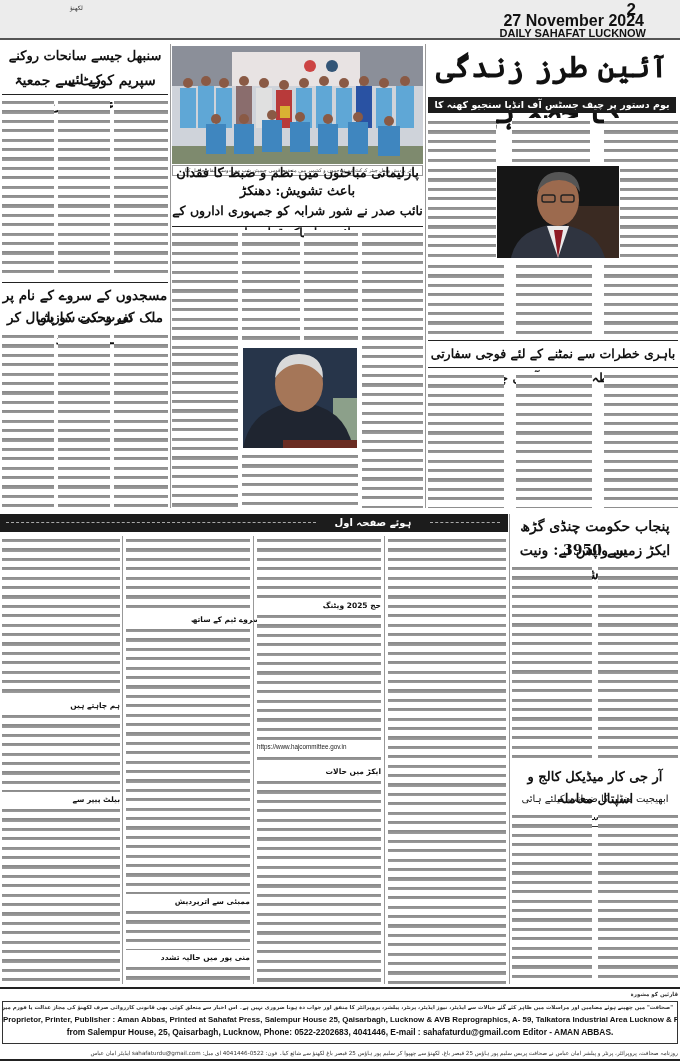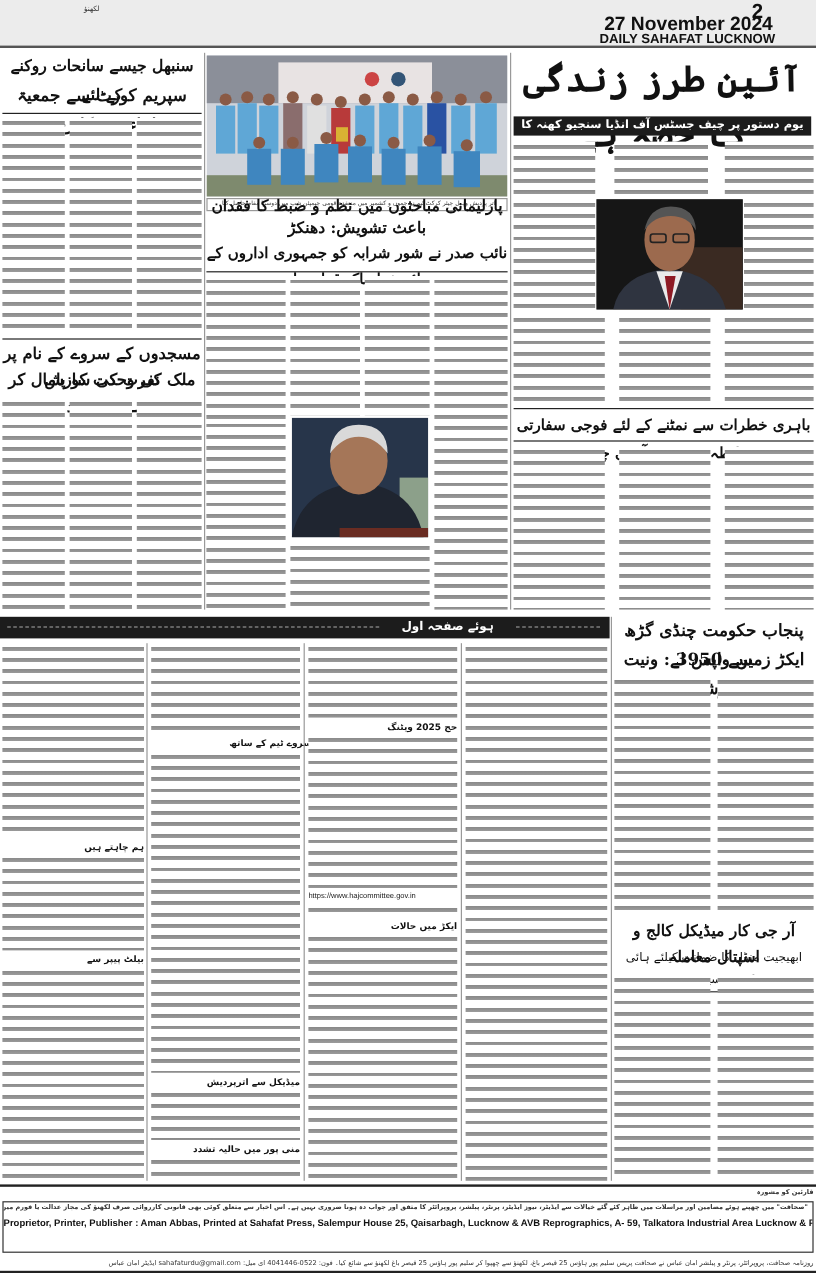--- a/index.html
+++ b/index.html
@@ -172,21 +172,21 @@
 <div class="abs col lines" style="left:2px;top:536px;width:118px;height:162px"></div>
 <div class="abs subhead" style="left:2px;top:700px;width:118px">ہم چاہتے ہیں</div>
 <div class="abs col lines" style="left:2px;top:712px;width:118px;height:80px"></div>
 <div class="abs subhead" style="left:2px;top:794px;width:118px">بیلٹ پیپر سے</div>
 <div class="abs col lines" style="left:2px;top:806px;width:118px;height:178px"></div>
 
 <div class="abs vrule" style="left:122px;top:536px;height:448px"></div>
 <div class="abs col lines" style="left:126px;top:536px;width:124px;height:76px"></div>
 <div class="abs subhead" style="left:136px;top:614px;width:124px">سروے ٹیم کے ساتھ</div>
 <div class="abs col lines" style="left:126px;top:626px;width:124px;height:268px"></div>
-<div class="abs subhead" style="left:126px;top:896px;width:124px">میڈیکل سے اترپردیش</div>
+<div class="abs subhead" style="left:126px;top:896px;width:124px">ممبئی سے اترپردیش</div>
 <div class="abs col lines" style="left:126px;top:908px;width:124px;height:42px"></div>
 <div class="abs subhead" style="left:126px;top:952px;width:124px">منی پور میں حالیہ تشدد</div>
 <div class="abs col lines" style="left:126px;top:964px;width:124px;height:20px"></div>
 
 <div class="abs vrule" style="left:253px;top:536px;height:448px"></div>
 <div class="abs col lines" style="left:257px;top:536px;width:124px;height:62px"></div>
 <div class="abs subhead" style="left:257px;top:600px;width:124px">حج 2025 ویٹنگ</div>
 <div class="abs col lines" style="left:257px;top:612px;width:124px;height:128px"></div>
 <div class="abs" style="left:257px;top:742px;width:124px;font-family:'Liberation Sans',sans-serif;font-size:6.3px;color:#222;text-align:left;line-height:10px">https://www.hajcommittee.gov.in</div>
 <div class="abs col lines" style="left:257px;top:754px;width:124px;height:10px"></div>
@@ -206,15 +206,16 @@
 <div class="abs col lines" style="left:512px;top:812px;width:80px;height:172px"></div>
 <div class="abs col lines" style="left:598px;top:812px;width:80px;height:172px"></div>
 
 <div class="abs hrule" style="left:0;top:987px;width:680px;height:2px"></div>
 <div class="abs urdu-small" style="left:2px;top:990px;width:676px;height:10px;overflow:hidden;white-space:nowrap">
   <span style="font-weight:bold">قارئین کو مشورہ</span>
 </div>
 <div class="abs footer-box" style="left:2px;top:1001px;width:676px;height:43px">
   <div class="urdu-small" style="padding:1px 4px 0 4px;font-weight:bold;white-space:nowrap;overflow:hidden;height:11px;font-size:5.4px">"صحافت" میں چھپنے ہوئے مضامین اور مراسلات میں ظاہر کئے گئے خیالات سے ایڈیٹر، نیوز ایڈیٹر، پرنٹر، پبلشر، پروپرائٹر کا متفق اور جواب دہ ہونا ضروری نہیں ہے۔ اس اخبار سے متعلق کوئی بھی قانونی کارروائی صرف لکھنؤ کی مجاز عدالت یا فورم میں کی جاسکتی ہے</div>
   <div class="ftext" style="white-space:nowrap;overflow:hidden;font-size:7.9px">Proprietor, Printer, Publisher : Aman Abbas, Printed at Sahafat Press, Salempur House 25, Qaisarbagh, Lucknow &amp; AVB Reprographics, A- 59, Talkatora Industrial Area Lucknow &amp; Published</div>
+  <div class="ftext" style="white-space:nowrap;overflow:hidden">from Salempur House, 25, Qaisarbagh, Lucknow, Phone: 0522-2202683, 4041446, E-mail : sahafaturdu@gmail.com Editor - AMAN ABBAS.</div>
 </div>
 <div class="abs urdu-small" style="left:2px;top:1047px;width:676px;height:12px;white-space:nowrap;overflow:hidden;font-size:5.6px;line-height:12px">روزنامہ صحافت، پروپرائٹر، پرنٹر و پبلشر امان عباس نے صحافت پریس سلیم پور ہاؤس 25 قیصر باغ، لکھنؤ سے چھپوا کر سلیم پور ہاؤس 25 قیصر باغ لکھنؤ سے شائع کیا۔ فون: 0522-4041446 ای میل: sahafaturdu@gmail.com ایڈیٹر امان عباس</div>
 <div class="abs hrule" style="left:0;top:1059px;width:680px;height:2px"></div>
 
 </body></html>

